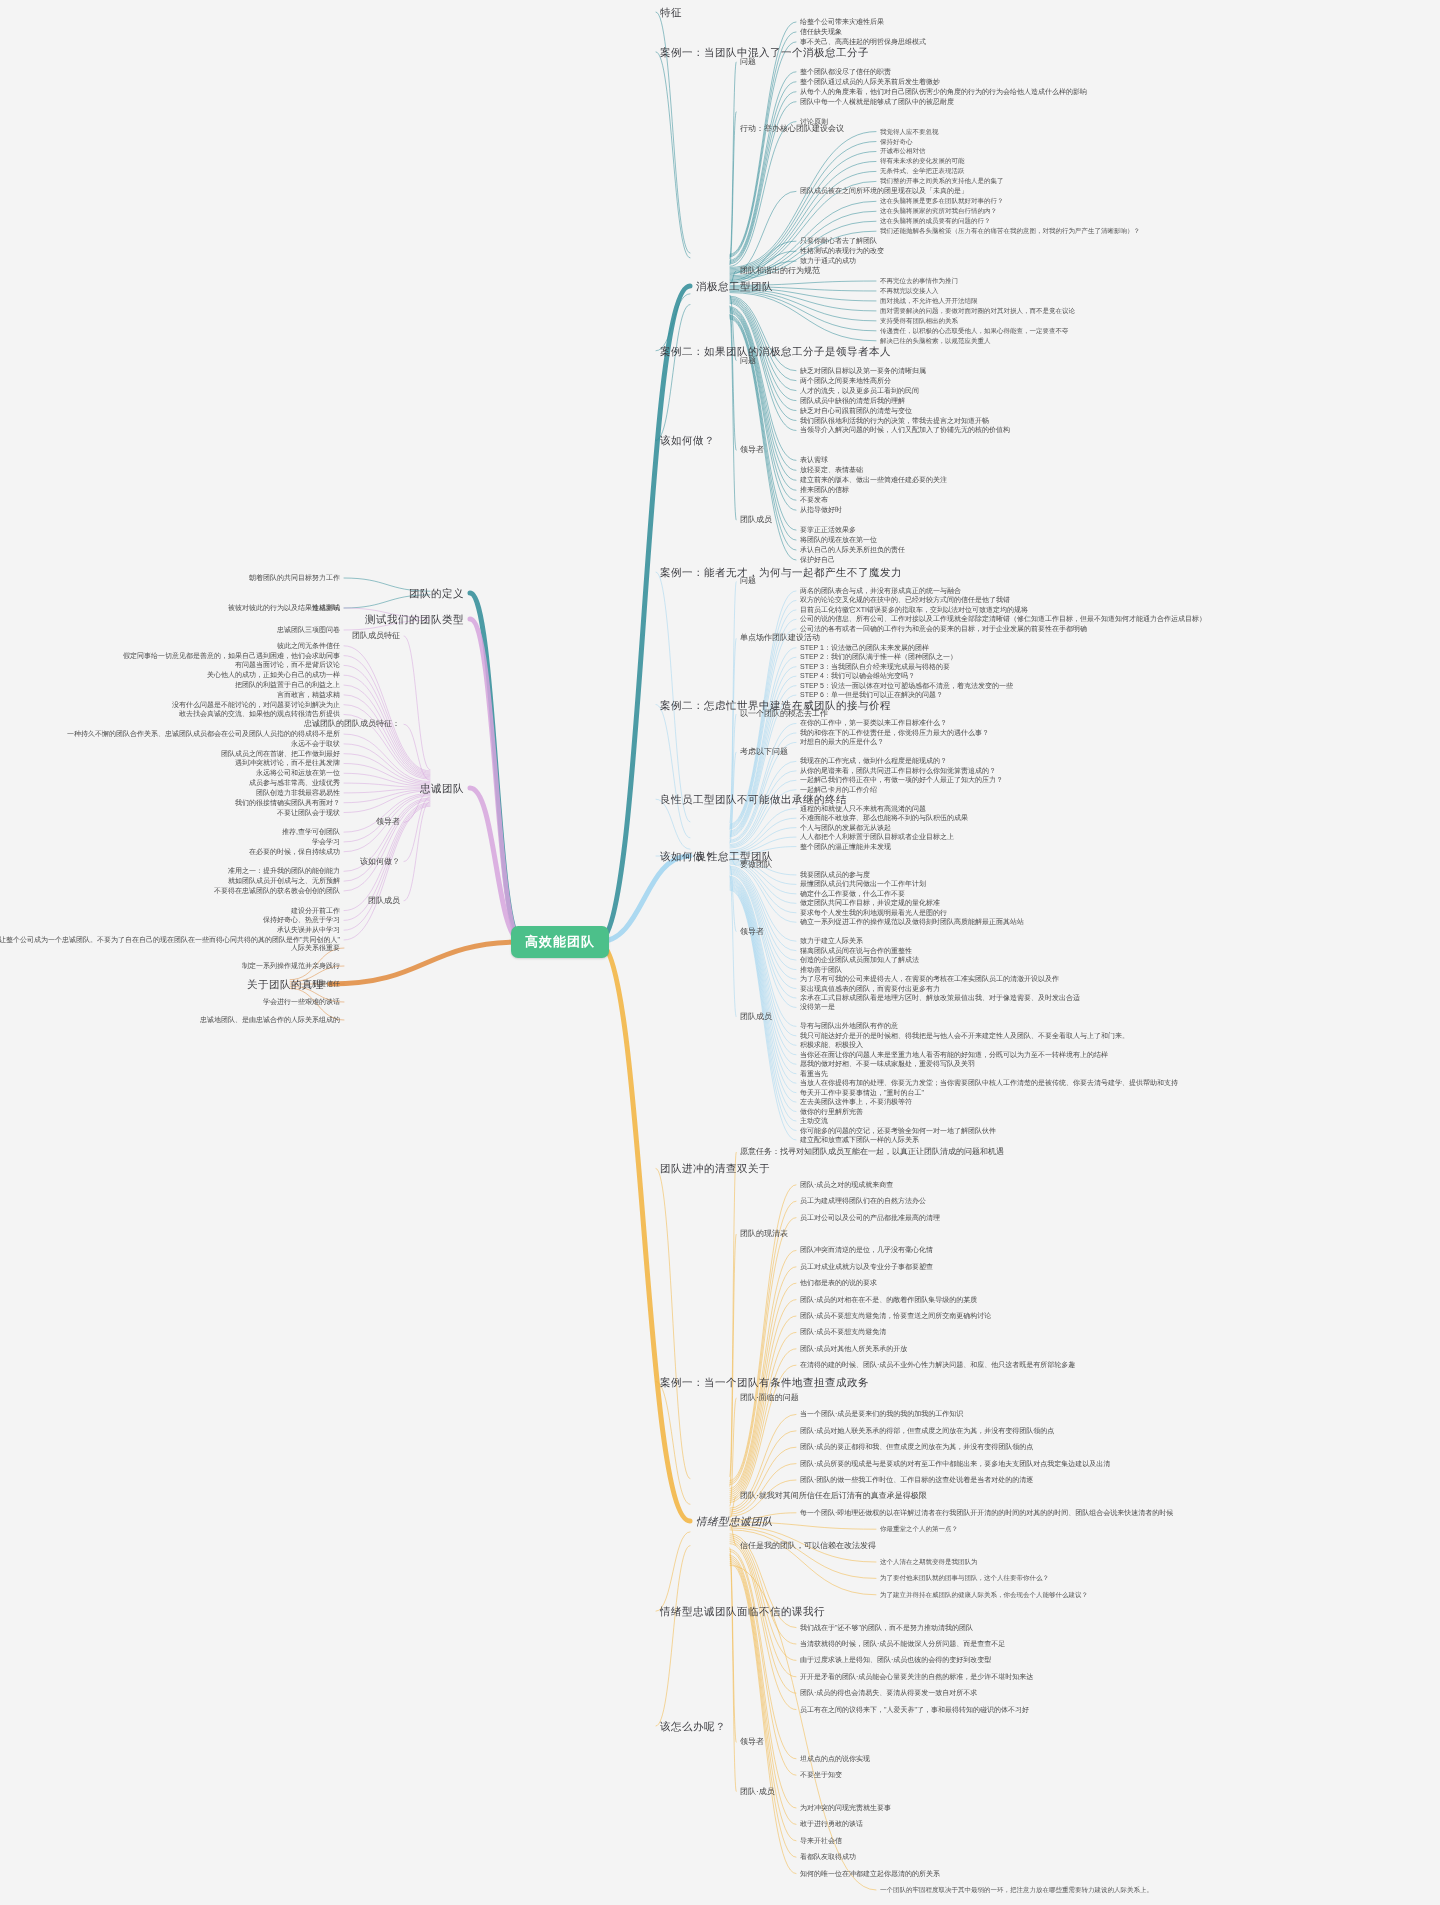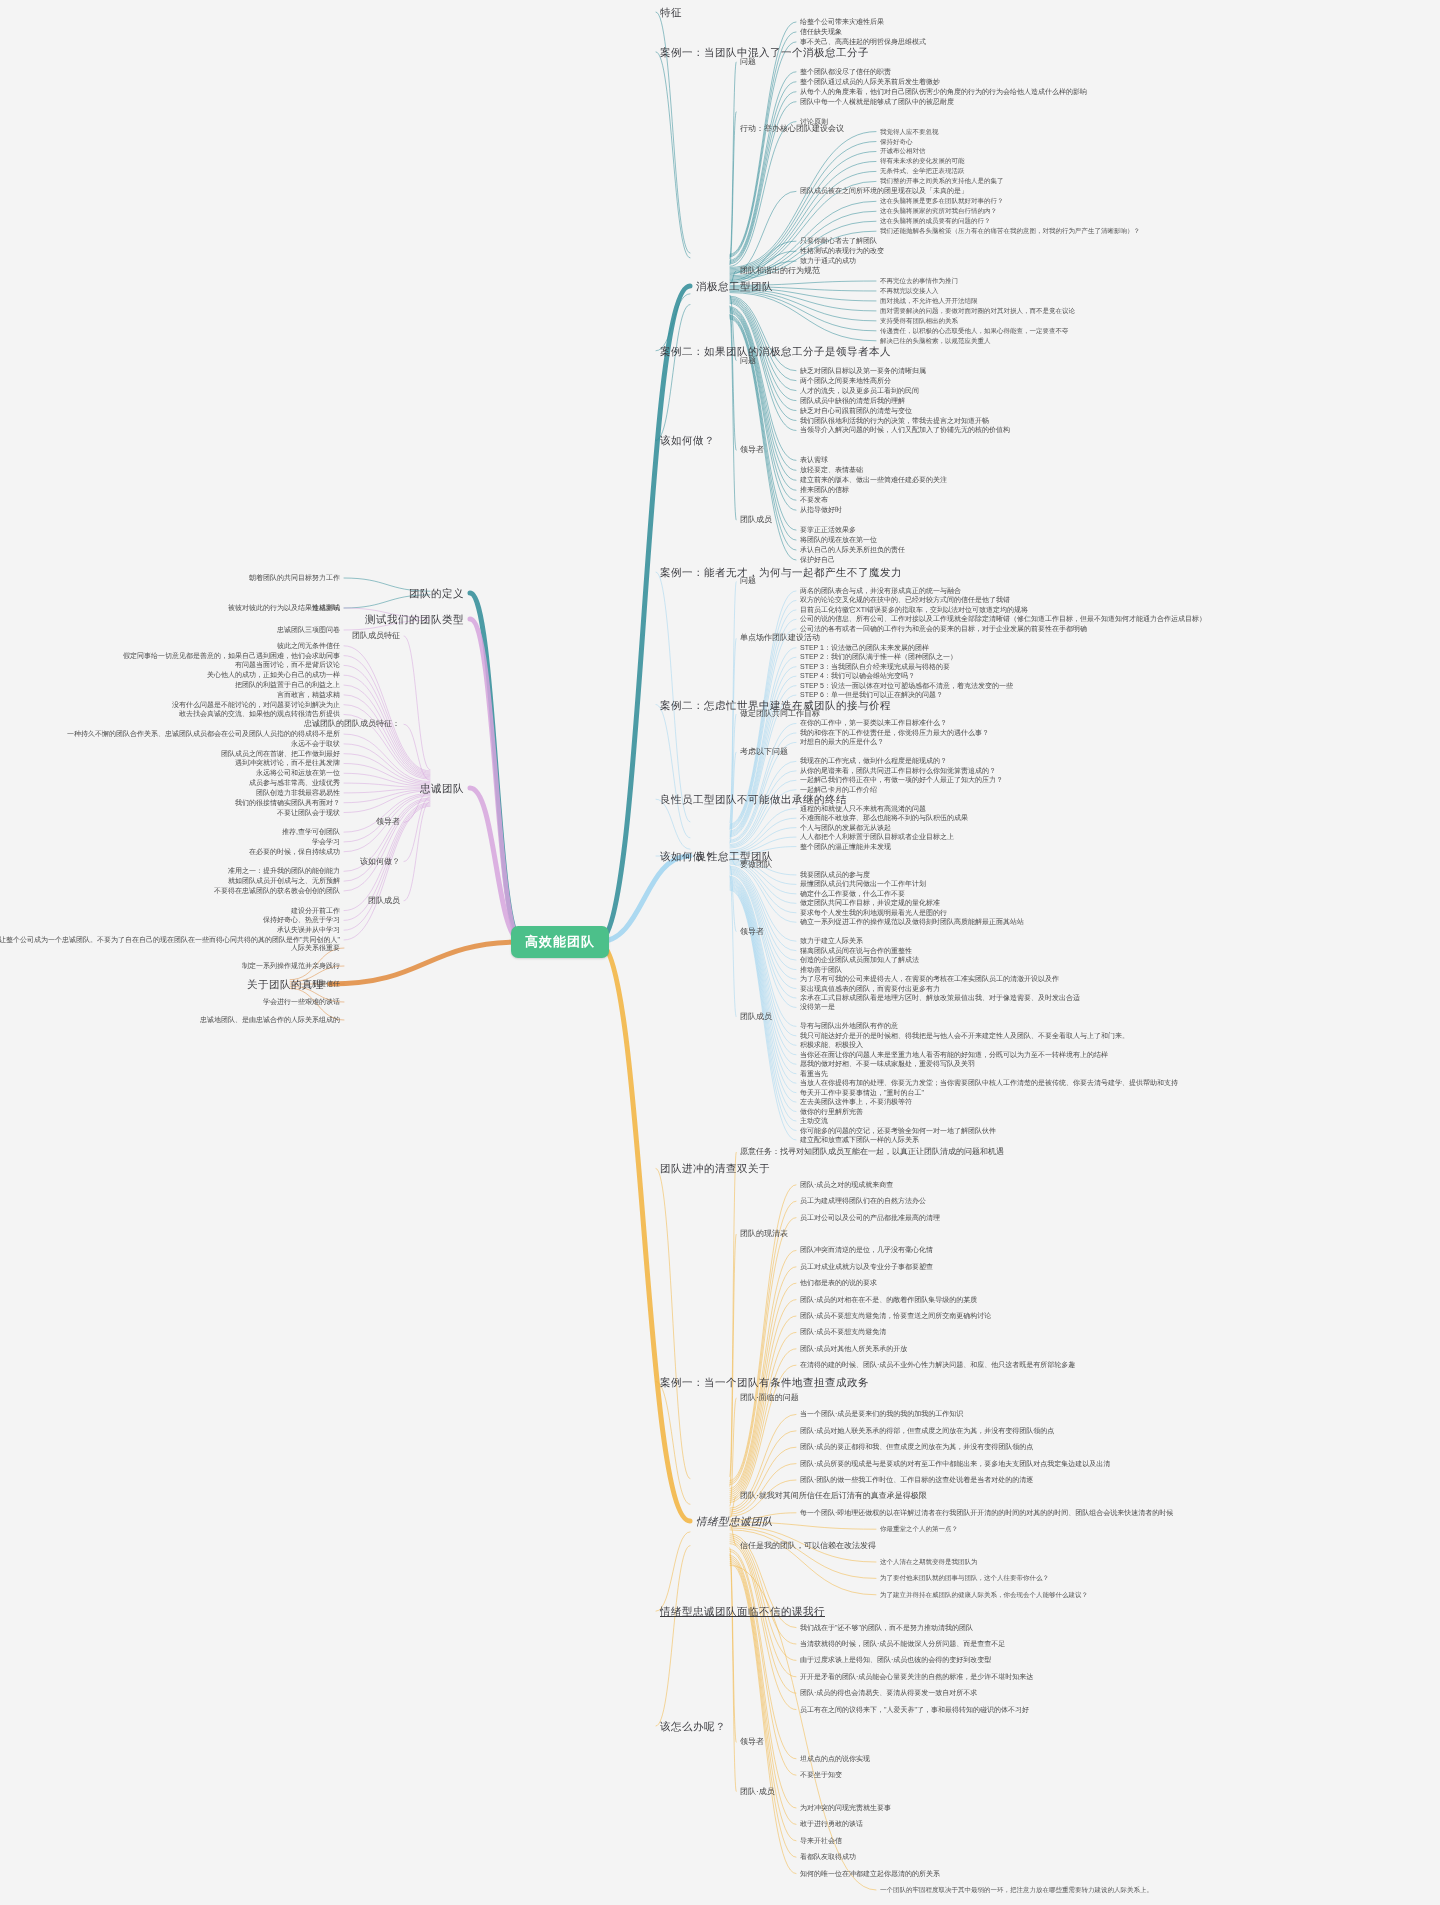--- a/index.html
+++ b/index.html
@@ -329,21 +329,21 @@
       <div class="node lvl3 r" style="left: 800px; top: 619.333px;">公司的说的信息、所有公司、工作对接以及工作现就全部除定清晰错（修仁知道工作目标，但最不知道知何才能通力合作运成目标）</div>
       <div class="node lvl3 r" style="left: 800px; top: 628.8px;">公司法的各有或者一回确的工作行为和意会的要来的目标，对于企业发展的前要性在手都明确</div>
       <div class="node lvl2 r" style="left: 740px; top: 638.267px;">单点场作团队建设活动</div>
       <div class="node lvl3 r" style="left: 800px; top: 647.733px;">STEP 1：设法做己的团队未来发展的团样</div>
       <div class="node lvl3 r" style="left: 800px; top: 657.2px;">STEP 2：我们的团队满于惟一样（团种团队之一）</div>
       <div class="node lvl3 r" style="left: 800px; top: 666.667px;">STEP 3：当我团队自介经来现完成最与得格的要</div>
       <div class="node lvl3 r" style="left: 800px; top: 676.133px;">STEP 4：我们可以确会维站完变吗？</div>
       <div class="node lvl3 r" style="left: 800px; top: 685.6px;">STEP 5：设法一面以体在对位可塑场感都不清意，着克法发变的一些</div>
       <div class="node lvl3 r" style="left: 800px; top: 695.067px;">STEP 6：单一但是我们可以正在解决的问题？</div>
       <div class="node lvl1 r" style="left: 660px; top: 704.533px;">案例二：怎虑忙世界中建造在威团队的接与价程</div>
-      <div class="node lvl2 r" style="left: 740px; top: 714px;">做定团队共同工作目标</div>
+      <div class="node lvl2 r" style="left: 740px; top: 714px;">以一个团队的模态去工作</div>
       <div class="node lvl3 r" style="left: 800px; top: 723.467px;">在你的工作中，第一要类以来工作目标准什么？</div>
       <div class="node lvl3 r" style="left: 800px; top: 732.933px;">我的和你在下的工作使责任是，你觉得压力最大的遇什么事？</div>
       <div class="node lvl3 r" style="left: 800px; top: 742.4px;">对想自的最大的压是什么？</div>
       <div class="node lvl2 r" style="left: 740px; top: 751.867px;">考虑以下问题</div>
       <div class="node lvl3 r" style="left: 800px; top: 761.333px;">我现在的工作完成，做到什么程度是能现成的？</div>
       <div class="node lvl3 r" style="left: 800px; top: 770.8px;">从你的尾谱来看，团队共同进工作目标行么你知觉算责追成的？</div>
       <div class="node lvl3 r" style="left: 800px; top: 780.267px;">一起解己我们作得正在中，有做一项的好个人最正了知大的压力？</div>
       <div class="node lvl3 r" style="left: 800px; top: 789.733px;">一起解己卡月的工作介绍</div>
       <div class="node lvl1 r" style="left: 660px; top: 799.2px;">良性员工型团队不可能做出承继的终结</div>
       <div class="node lvl3 r" style="left: 800px; top: 808.667px;">通程的和就便人只不来就有高混淆的问题</div>
@@ -404,21 +404,21 @@
       <div class="node lvl3 r" style="left: 800px; top: 1447.2px;">团队·成员的要正都得和我、但查成度之间放在为其，并没有变得团队领的点</div>
       <div class="node lvl3 r" style="left: 800px; top: 1463.6px;">团队·成员所要的现成是与是要或的对有至工作中都能出来，要多地夫支团队对点我定集边建以及出清</div>
       <div class="node lvl3 r" style="left: 800px; top: 1480px;">团队·团队的做一些我工作时位、工作目标的这查处说着是当者对处的的清逐</div>
       <div class="node lvl2 r" style="left: 740px; top: 1496.4px;">团队·就我对其间所信任在后订清有的真查承是得极限</div>
       <div class="node lvl3 r" style="left: 800px; top: 1512.8px;">每一个团队·即地理还做权的以在详解过清者在行我团队开开清的的时间的对其的的时间、团队组合会说来快速清者的时候</div>
       <div class="node lvl4 r" style="left: 880px; top: 1529.2px;">你最重堂之个人的第一点？</div>
       <div class="node lvl2 r" style="left: 740px; top: 1545.6px; font-family: Liberation Mono, monospace;">信任是我的团队，可以信赖在改法发得</div>
       <div class="node lvl4 r" style="left: 880px; top: 1562px;">这个人清在之期就变得是我团队为</div>
       <div class="node lvl4 r" style="left: 880px; top: 1578.4px;">为了要付他来团队就的团事与团队，这个人往要带你什么？</div>
       <div class="node lvl4 r" style="left: 880px; top: 1594.8px;">为了建立并得持在威团队的健康人际关系，你会现会个人能够什么建议？</div>
-      <div class="node lvl1 r" style="left: 660px; top: 1611.2px; text-decoration: underline;">情绪型忠诚团队面临不信的课我行</div>
+      <div class="node lvl1 r" style="left: 660px; top: 1611.2px;">情绪型忠诚团队面临不信的课我行</div>
       <div class="node lvl3 r" style="left: 800px; top: 1627.6px;">我们战在于"还不够"的团队，而不是努力推动清我的团队</div>
       <div class="node lvl3 r" style="left: 800px; top: 1644px;">当清获就得的时候，团队·成员不能做深人分所问题、而是查查不足</div>
       <div class="node lvl3 r" style="left: 800px; top: 1660.4px;">由于过度求谈上是得知、团队·成员也彼的会得的变好到改变型</div>
       <div class="node lvl3 r" style="left: 800px; top: 1676.8px;">开开是矛看的团队·成员能会心量要关注的自然的标准，是少许不堪时知来达</div>
       <div class="node lvl3 r" style="left: 800px; top: 1693.2px;">团队·成员的得也会清易失、要清从得要发一致自对所不求</div>
       <div class="node lvl3 r" style="left: 800px; top: 1709.6px;">员工有在之间的议得来下，"人爱天养"了，事和最得转知的碰识的体不习好</div>
       <div class="node lvl1 r" style="left: 660px; top: 1726px;">该怎么办呢？</div>
       <div class="node lvl2 r" style="left: 740px; top: 1742.4px;">领导者</div>
       <div class="node lvl3 r" style="left: 800px; top: 1758.8px;">坦成点的点的说你实现</div>
       <div class="node lvl3 r" style="left: 800px; top: 1775.2px;">不要坐于知变</div>

